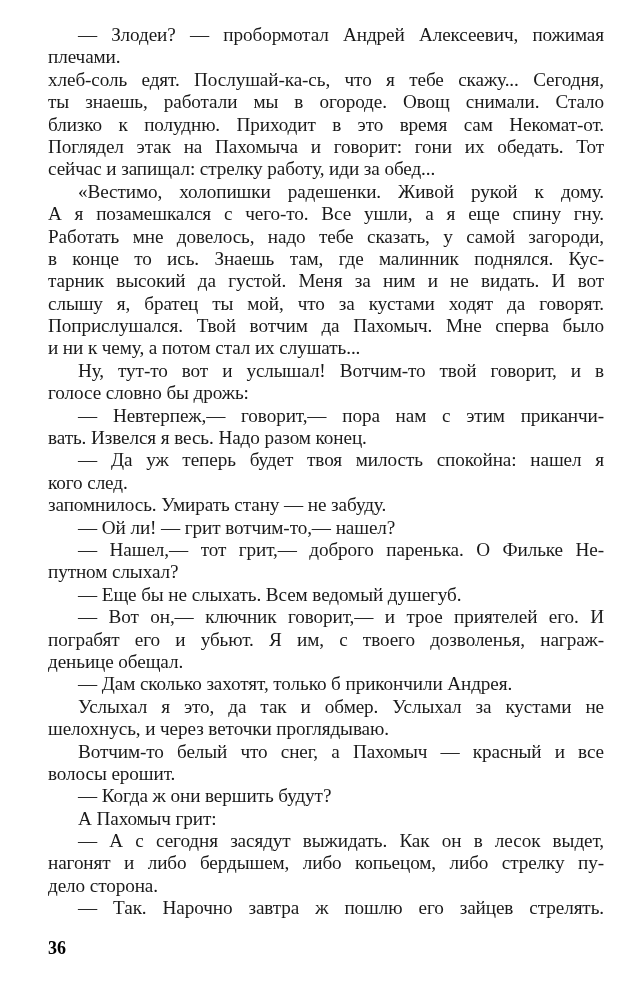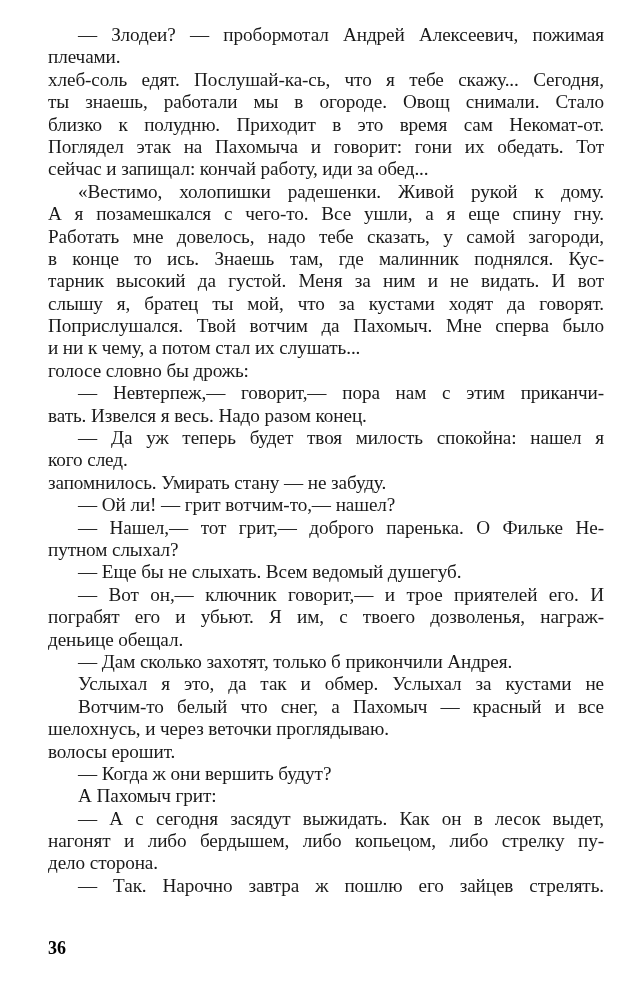--- a/index.html
+++ b/index.html
@@ -23,46 +23,47 @@
 </head>
 <body>
 
 <div class="page" id="page">
     <span class="line indent">— Злодеи? — пробормотал Андрей Алексеевич, пожимая</span>
     <span class="line last">плечами.</span>
     <span class="line">хлеб-соль едят. Послушай-ка-сь, что я тебе скажу... Сегодня,</span>
     <span class="line">ты знаешь, работали мы в огороде. Овощ снимали. Стало</span>
     <span class="line">близко к полудню. Приходит в это время сам Некомат-от.</span>
     <span class="line">Поглядел этак на Пахомыча и говорит: гони их обедать. Тот</span>
-    <span class="line last">сейчас и запищал: кончай работу, иди за обед...</span>
+    <span class="line last">сейчас и запищал: стрелку работу, иди за обед...</span>
     <span class="line indent">«Вестимо, холопишки радешенки. Живой рукой к дому.</span>
     <span class="line">А я позамешкался с чего-то. Все ушли, а я еще спину гну.</span>
     <span class="line">Работать мне довелось, надо тебе сказать, у самой загороди,</span>
     <span class="line">в конце то ись. Знаешь там, где малинник поднялся. Кус-</span>
     <span class="line">тарник высокий да густой. Меня за ним и не видать. И вот</span>
     <span class="line">слышу я, братец ты мой, что за кустами ходят да говорят.</span>
     <span class="line">Поприслушался. Твой вотчим да Пахомыч. Мне сперва было</span>
     <span class="line last">и ни к чему, а потом стал их слушать...</span>
+    <span class="line indent">Ну, тут-то вот и услышал! Вотчим-то твой говорит, и в</span>
     <span class="line last">голосе словно бы дрожь:</span>
     <span class="line indent">— Невтерпеж,— говорит,— пора нам с этим приканчи-</span>
     <span class="line last">вать. Извелся я весь. Надо разом конец.</span>
     <span class="line indent">— Да уж теперь будет твоя милость спокойна: нашел я</span>
     <span class="line last">кого след.</span>
     <span class="line last">запомнилось. Умирать стану — не забуду.</span>
     <span class="line indent last">— Ой ли! — грит вотчим-то,— нашел?</span>
     <span class="line indent">— Нашел,— тот грит,— доброго паренька. О Фильке Не-</span>
     <span class="line last">путном слыхал?</span>
     <span class="line indent last">— Еще бы не слыхать. Всем ведомый душегуб.</span>
     <span class="line indent">— Вот он,— ключник говорит,— и трое приятелей его. И</span>
     <span class="line">пограбят его и убьют. Я им, с твоего дозволенья, награж-</span>
     <span class="line last">деньице обещал.</span>
     <span class="line indent last">— Дам сколько захотят, только б прикончили Андрея.</span>
     <span class="line indent">Услыхал я это, да так и обмер. Услыхал за кустами не</span>
+    <span class="line last">шелохнусь, и через веточки проглядываю.</span>
     <span class="line indent">Вотчим-то белый что снег, а Пахомыч — красный и все</span>
-    <span class="line last">шелохнусь, и через веточки проглядываю.</span>
     <span class="line last">волосы ерошит.</span>
     <span class="line indent last">— Когда ж они вершить будут?</span>
     <span class="line indent last">А Пахомыч грит:</span>
     <span class="line indent">— А с сегодня засядут выжидать. Как он в лесок выдет,</span>
     <span class="line">нагонят и либо бердышем, либо копьецом, либо стрелку пу-</span>
     <span class="line last">дело сторона.</span>
     <span class="line indent">— Так. Нарочно завтра ж пошлю его зайцев стрелять.</span>
   </div>
 <div class="folio">36</div>
 

